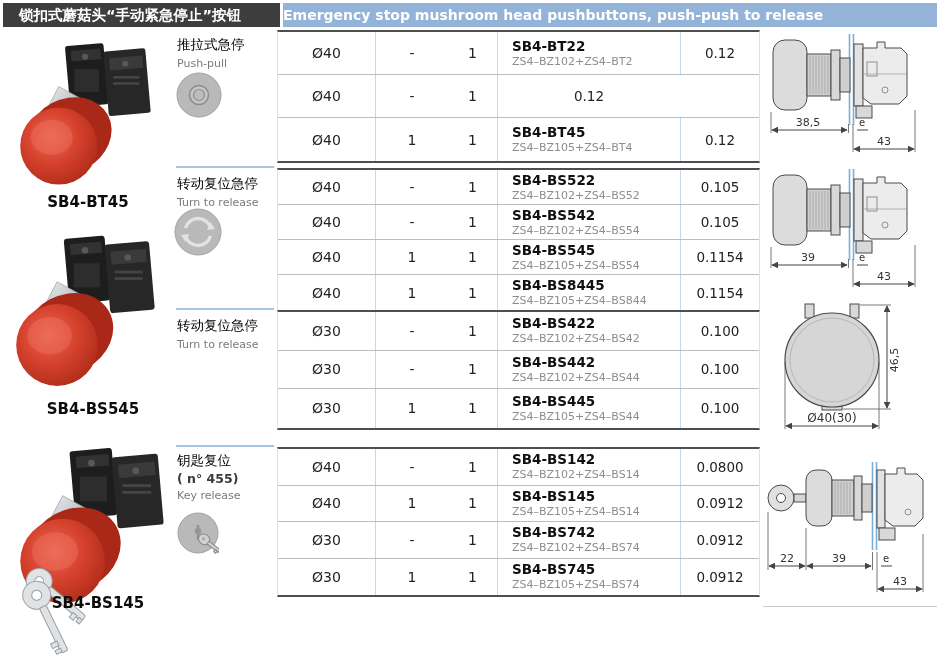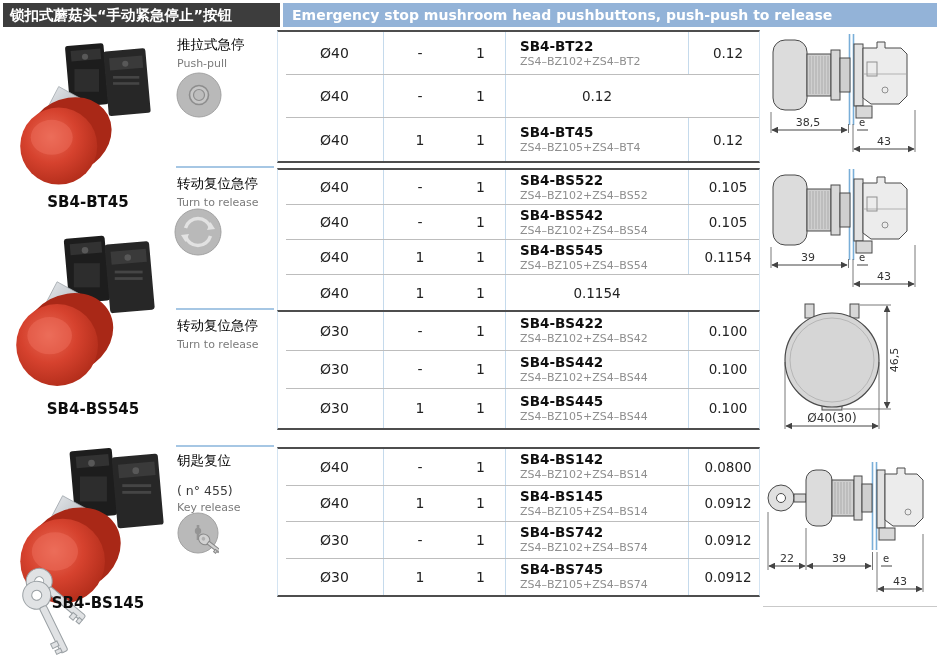--- a/index.html
+++ b/index.html
@@ -1,34 +1,34 @@
 <!DOCTYPE html>
 <html><head>
 <meta charset="utf-8">
 <style>
   html,body{margin:0;padding:0;background:#fff;}
   .page{position:relative;width:940px;height:671px;background:#fff;overflow:hidden;
         font-family:"DejaVu Sans","Liberation Sans",sans-serif;}
   
   .hdr-zh{position:absolute;left:3px;top:3px;width:277px;height:24px;background:#3d3d3d;
-          color:#fff;font-weight:bold;font-size:14.5px;line-height:24px;padding-left:7px;
+          color:#fff;font-weight:bold;font-size:14.5px;line-height:24px;padding-left:16px;
           box-sizing:border-box;white-space:nowrap;overflow:hidden;}
   .hdr-en{position:absolute;left:283px;top:3px;width:654px;height:24px;background:#93b3d8;
-          color:#fff;font-weight:bold;font-size:14px;line-height:24px;padding-left:9px;
+          color:#fff;font-weight:bold;font-size:14px;line-height:24px;
           box-sizing:border-box;white-space:nowrap;overflow:hidden;}
   
   .sec-label{position:absolute;left:177px;width:96px;}
   .lz{font-size:13.5px;color:#000000;}
-  .ln{font-size:12.5px;color:#3a3a3a;margin-top:13px;}
+  .ln{font-size:12.5px;color:#3a3a3a;margin-top:1px;font-weight:bold;}
   .le{font-size:11px;color:#7a7a7a;margin-top:3px;}
   .blue-sep{position:absolute;left:176px;width:98px;height:2px;background:#a6c7e4;}
   
   .sec-table{position:absolute;left:277px;width:483px;box-sizing:border-box;background:#fff;
              border-top:2px solid #4e4e4e;border-bottom:2px solid #4e4e4e;
-             border-left:1px solid #d4e4f2;border-right:1px solid #d4e4f2;padding-left:8px;}
+             border-left:1px solid #d4e4f2;border-right:1px solid #d4e4f2;}
   #t2{border-bottom:none;}
   .r{display:grid;grid-template-columns:97px 73px 49px 183px 79px;border-bottom:1px solid #bdbdbd;box-sizing:border-box;}
   .r:last-child{border-bottom:none;}
   .c{display:flex;align-items:center;justify-content:center;font-size:14px;color:#222;}
   .bl{border-left:1px solid #c5daec;}
   .mo{flex-direction:column;align-items:flex-start;justify-content:center;padding-left:14px;text-align:right;}
   .mn{font-weight:bold;font-size:13.5px;color:#101010;line-height:1.25;}
   .mc{font-size:11px;color:#8e8e8e;line-height:1.25;}
   .w{font-size:13.5px;}
   #t1 .r{height:43px;} #t2 .r{height:35px;} #t3 .r{height:38.6px;} #t4 .r{height:36.5px;}
@@ -243,20 +243,24 @@
       <div class="c mo bl">
         <div class="mn">SB4-BS545</div>
         <div class="mc">ZS4–BZ105+ZS4–BS54</div>
       </div>
       <div class="c w bl">0.1154</div>
     </div>
     <div class="r">
       <div class="c">Ø40</div>
       <div class="c bl">1</div>
       <div class="c">1</div>
+      <div class="c mo bl">
+        <div class="mn">SB4-BS8445</div>
+        <div class="mc">ZS4–BZ105+ZS4–BS844</div>
+      </div>
       <div class="c w bl">0.1154</div>
     </div>
   </div>
 
   <div class="sec-table" id="t3" style="top:310px">
     <div class="r">
       <div class="c">Ø30</div>
       <div class="c bl">-</div>
       <div class="c">1</div>
       <div class="c mo bl">

